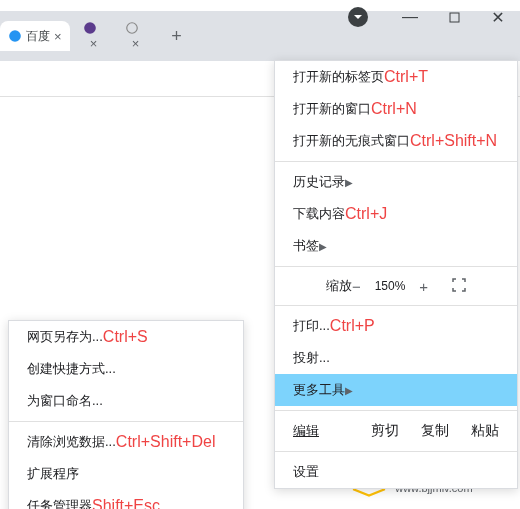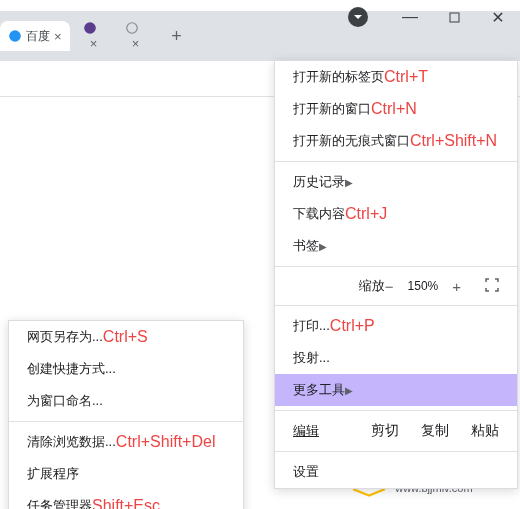--- a/index.html
+++ b/index.html
@@ -19,26 +19,26 @@
     .win-btn { width: 44px; height: 34px; display: flex; align-items: center; justify-content: center; color: #3c4043; }
     
     .toolbar { height: 36px; background: #fff; border-bottom: 1px solid #e0e0e0; display: flex; align-items: center; justify-content: flex-end; padding: 0 8px; gap: 14px; }
     .tb-icon { color: #5f6368; width: 18px; height: 18px; display: flex; align-items: center; justify-content: center; }
     .avatar { width: 24px; height: 24px; background: #bdc1c6; border-radius: 50%; display: flex; align-items: center; justify-content: center; }
     .menu-dots { display: flex; flex-direction: column; gap: 2px; }
     .menu-dots span { width: 3px; height: 3px; background: #5f6368; border-radius: 50%; }
     
     .main-menu { position: absolute; right: 2px; top: 60px; width: 244px; background: #fff; border: 1px solid #dadce0; box-shadow: 0 2px 10px rgba(0,0,0,0.15); font-size: 13px; color: #202124; z-index: 10; }
     .menu-item { display: flex; justify-content: flex-start; align-items: center; padding: 7px 18px; }
-    .menu-item.hl { background: #c4b5fd; }
+    .menu-item.hl { background: #7dd3fc; }
     .menu-shortcut { color: #ef4444; font-size: 16px; }
     .menu-sep { height: 1px; background: #e0e0e0; margin: 4px 0; }
     .submenu-arrow { color: #5f6368; font-size: 10px; }
     
-    .zoom-row { display: flex; align-items: center; padding: 6px 18px; justify-content: flex-end; }
+    .zoom-row { display: flex; align-items: center; padding: 6px 18px; justify-content: center; }
     .zoom-controls { display: flex; align-items: center; gap: 14px; }
     .zoom-btn { color: #5f6368; font-size: 15px; }
     .zoom-pct { font-size: 12px; }
     .fullscreen-icon { margin-left: 10px; }
     .fullscreen-icon svg { width: 14px; height: 14px; }
     
     .edit-row { display: flex; align-items: center; padding: 7px 18px; gap: 22px; }
     .edit-row .lbl { flex: 1; text-decoration: underline; }
     .edit-action { font-size: 14px; color: #202124; }
     

